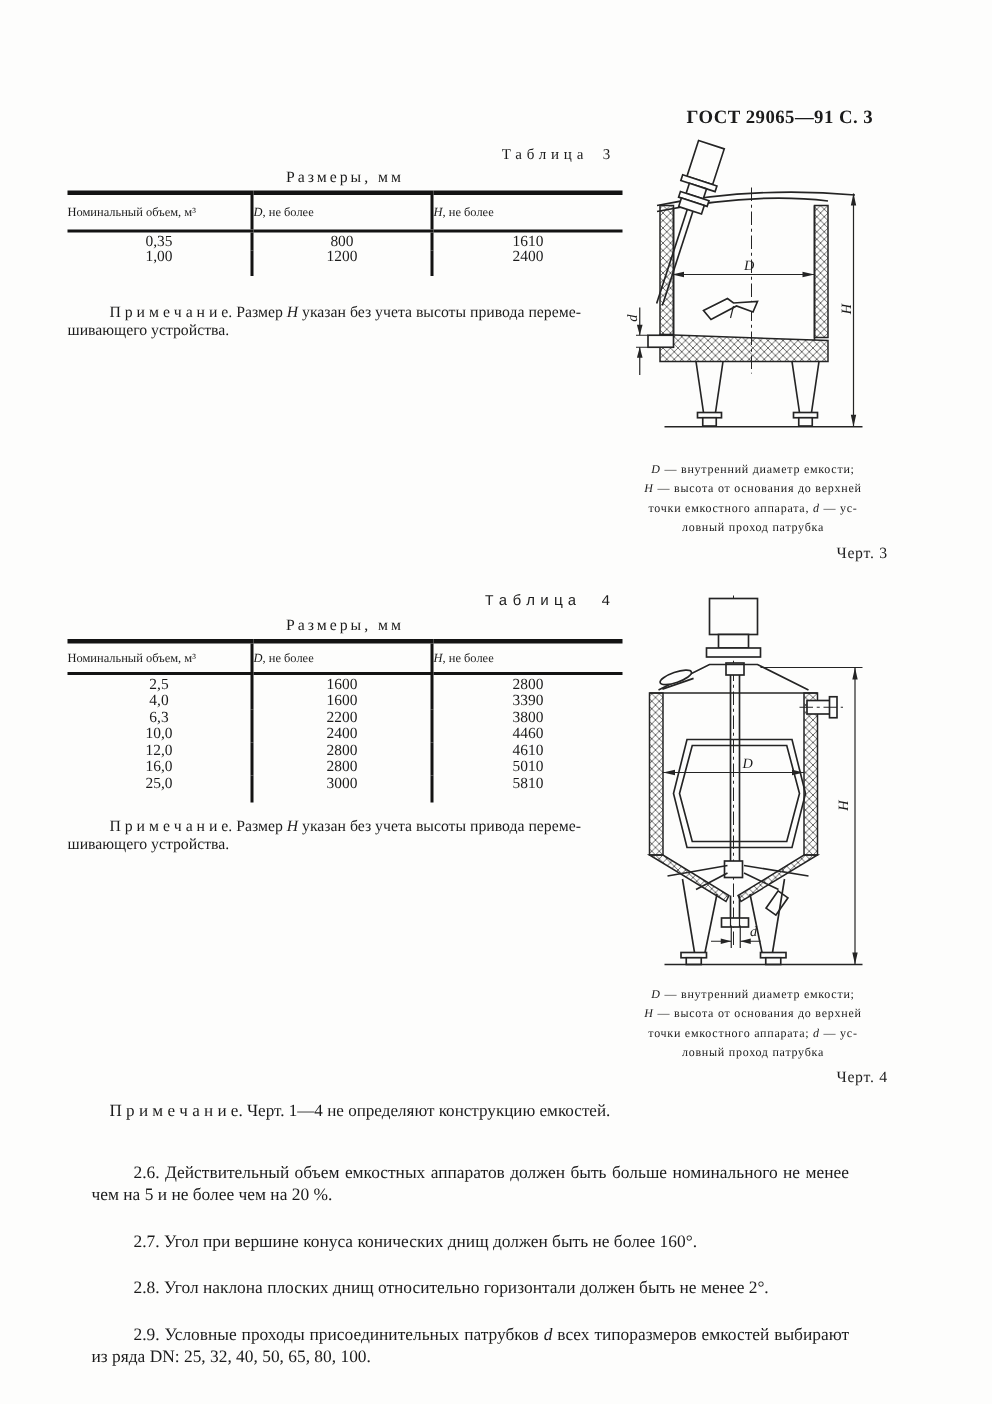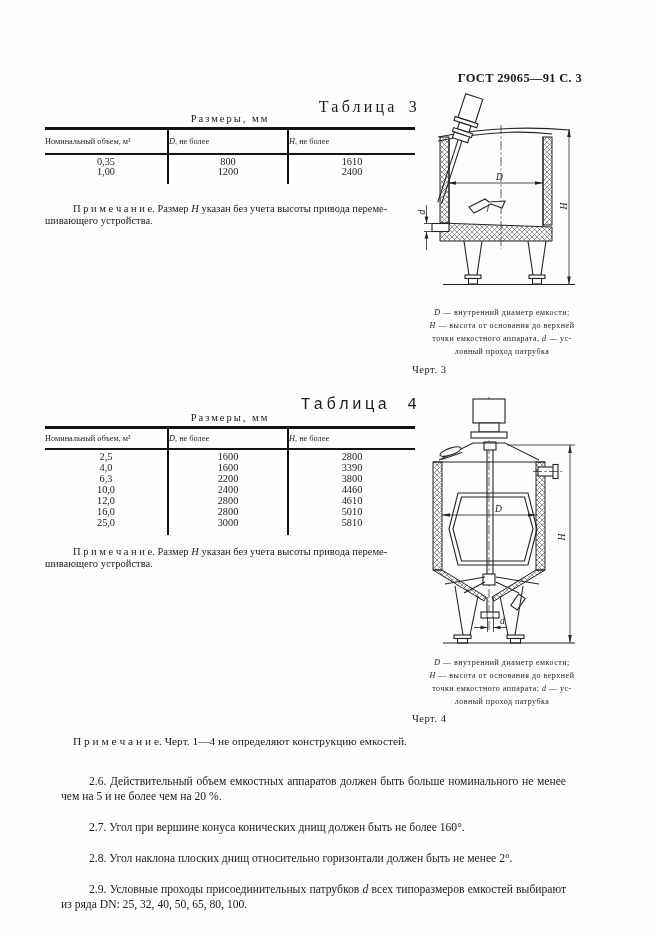--- a/index.html
+++ b/index.html
@@ -4,21 +4,21 @@
 <style>
   html,body{margin:0;padding:0;}
   body{
     width:661px;height:936px;background:#fdfdfc;color:#1b1b1b;
     font-family:"Liberation Serif", serif;position:relative;overflow:hidden;
   }
   .abs{position:absolute;}
   .it{font-style:italic;}
   .doc-header{left:382px;top:71px;width:200px;text-align:right;
     font-weight:bold;font-size:12.5px;letter-spacing:0.3px;}
-  .tbl-label{left:55px;width:365px;text-align:right;font-size:16px;
+  .tbl-label{left:45px;width:365px;text-align:right;font-size:10px;
     letter-spacing:3.2px;word-spacing:4px;padding-right:4px;}
   .t3label{top:98px;} .t4label{top:396px;font-family:Liberation Mono, monospace;}
   .tbl-title{left:45px;width:370px;text-align:center;font-size:10.5px;letter-spacing:2px;}
   .t3title{top:113px;} .t4title{top:412px;}
   .gtable{left:45px;border-collapse:collapse;width:370px;table-layout:fixed;}
   .t3{top:127px;} .t4{top:426px;}
   .gtable col.c1{width:123px;} .gtable col.c2{width:120px;} .gtable col.c3{width:127px;}
   .gtable th{font-weight:normal;font-size:8.3px;text-align:left;vertical-align:middle;
     border-top:3px solid #131313;border-bottom:2.5px solid #131313;padding:0;}
   .t3 th{height:23px;} .t4 th{height:19px;}
@@ -30,21 +30,21 @@
   .note{left:45px;font-size:10.5px;line-height:11.5px;width:340px;}
   .t3note{top:203px;} .t4note{top:546px;}
   .note .rline{white-space:nowrap;}
   .note .rline:first-child{text-indent:28px;}
   .figure{left:412px;}
   .fig1{top:92px;} .fig2{top:395px;}
   .caption{left:412px;width:180px;text-align:center;font-size:8px;
     letter-spacing:0.5px;line-height:13px;}
   .cap3{top:306px;} .cap4{top:656px;}
   .caption .rline{white-space:nowrap;}
-  .fignum{left:412px;width:180px;text-align:left;font-size:10.5px;letter-spacing:0.5px;}
+  .fignum{left:412px;width:180px;text-align:right;font-size:10.5px;letter-spacing:0.5px;}
   .num3{top:364px;} .num4{top:713px;}
   .gnote{left:45px;top:735px;width:560px;font-size:11.4px;white-space:nowrap;text-indent:28px;}
   .paras{left:45px;top:758px;width:537px;}
   .body-par{margin:16px;font-size:11.6px;line-height:15px;text-indent:28px;text-align:justify;}
   svg{display:block;}
   svg .ln{stroke:#242424;stroke-width:1.1;fill:none;}
   svg .thin{stroke:#242424;stroke-width:0.8;fill:none;}
   svg .wfill{fill:#fdfdfc;stroke:#242424;stroke-width:1.1;}
   svg .hatch1{fill:url(#xh1);stroke:#242424;stroke-width:1;}
   svg .hatch2{fill:url(#xh2);stroke:#242424;stroke-width:1;}

